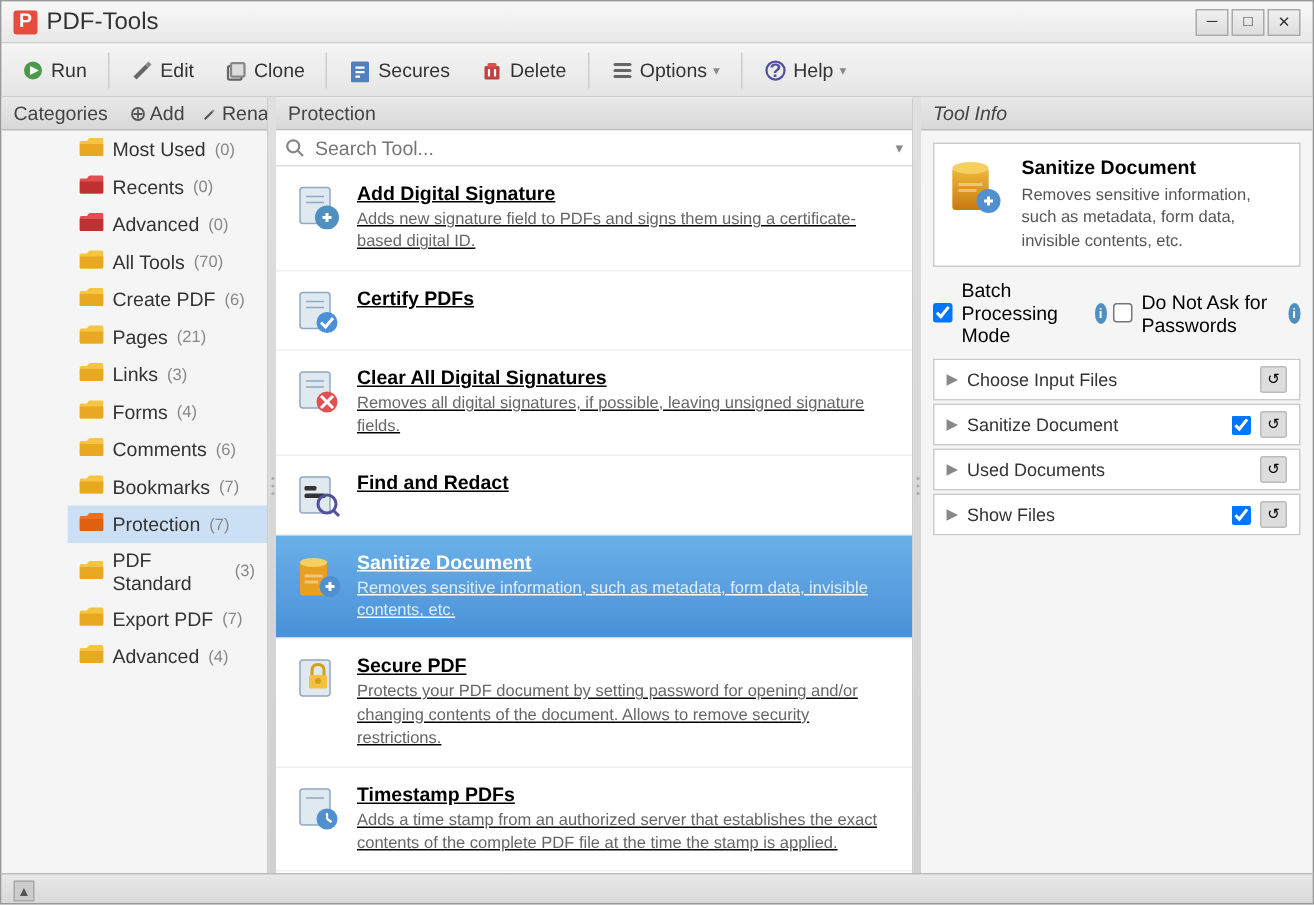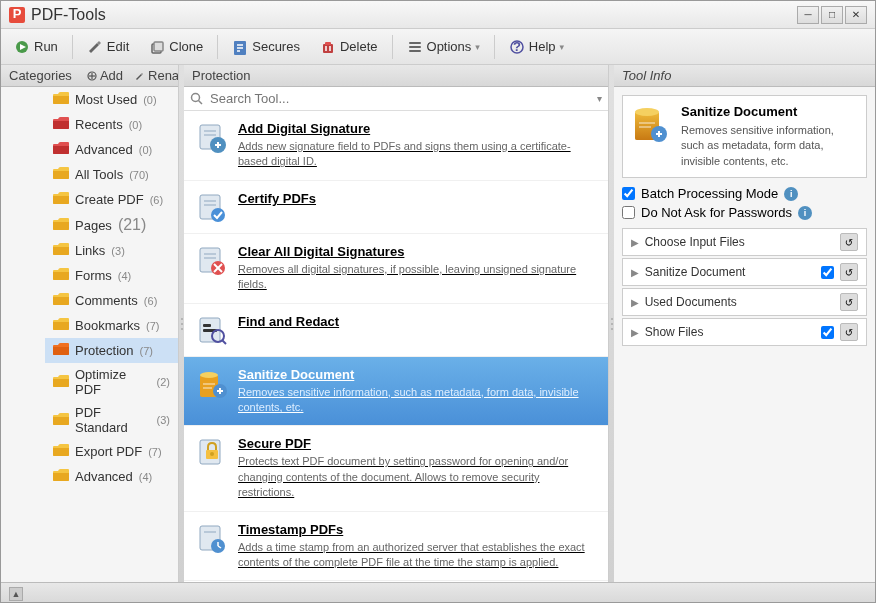--- a/index.html
+++ b/index.html
@@ -158,21 +158,21 @@
       margin: 8px;
       border: 1px solid #ccc;
       padding: 8px;
       display: flex;
       gap: 10px;
     }
     .tool-info-icon { width: 40px; min-width: 40px; }
     .tool-info-content { flex: 1; }
     .tool-info-name { font-weight: bold; font-size: 13px; margin-bottom: 4px; }
     .tool-info-desc { font-size: 11px; color: #555; line-height: 1.4; }
-    .checkboxes { padding: 0 8px 8px; display: flex; flex-direction: column; gap: 4px; }
+    .checkboxes { padding: 0 8px 8px; display: flex; flex-direction: row; gap: 4px; }
     .checkbox-row { display: flex; align-items: center; gap: 6px; font-size: 12px; }
     .checkbox-row input[type=checkbox] { width: 13px; height: 13px; }
     .info-icon { width: 14px; height: 14px; background: #5090c0; border-radius: 50%; color: white; font-size: 9px; display: inline-flex; align-items: center; justify-content: center; font-weight: bold; cursor: pointer; }
 
     .workflow-steps { padding: 0 8px; display: flex; flex-direction: column; gap: 2px; overflow-y: auto; }
     .workflow-step {
       background: white;
       border: 1px solid #ccc;
       display: flex;
       align-items: center;
@@ -390,21 +390,21 @@
     <span style="color:#888; font-size:11px;">(6)</span>
   </div>
         <div class="sidebar-item">
     <span>
       <svg width="16" height="14" viewBox="0 0 16 14">
         <path d="M0 4 Q0 3 1 3 L5 3 L6 1.5 Q6.5 1 7.5 1 L15 1 Q16 1 16 2 L16 12 Q16 13 15 13 L1 13 Q0 13 0 12 Z" fill="#f5c542"></path>
         <path d="M0 5 L16 5 L16 12 Q16 13 15 13 L1 13 Q0 13 0 12 Z" fill="#e8a820"></path>
       </svg>
     </span>
     <span>Pages</span>
-    <span style="color:#888; font-size:16px;">(21)</span>
+    <span style="color:#888; font-size:11px;">(21)</span>
   </div>
         <div class="sidebar-item">
     <span>
       <svg width="16" height="14" viewBox="0 0 16 14">
         <path d="M0 4 Q0 3 1 3 L5 3 L6 1.5 Q6.5 1 7.5 1 L15 1 Q16 1 16 2 L16 12 Q16 13 15 13 L1 13 Q0 13 0 12 Z" fill="#f5c542"></path>
         <path d="M0 5 L16 5 L16 12 Q16 13 15 13 L1 13 Q0 13 0 12 Z" fill="#e8a820"></path>
       </svg>
     </span>
     <span>Links</span>
     <span style="color:#888; font-size:11px;">(3)</span>
@@ -441,30 +441,20 @@
   </div>
         <div class="sidebar-item active">
     <span>
       <svg width="16" height="14" viewBox="0 0 16 14">
         <path d="M0 4 Q0 3 1 3 L5 3 L6 1.5 Q6.5 1 7.5 1 L15 1 Q16 1 16 2 L16 12 Q16 13 15 13 L1 13 Q0 13 0 12 Z" fill="#f07020"></path>
         <path d="M0 5 L16 5 L16 12 Q16 13 15 13 L1 13 Q0 13 0 12 Z" fill="#e06010"></path>
       </svg>
     </span>
     <span>Protection</span>
     <span style="color:#888; font-size:11px;">(7)</span>
-  </div>
-        <div class="sidebar-item">
-    <span>
-      <svg width="16" height="14" viewBox="0 0 16 14">
-        <path d="M0 4 Q0 3 1 3 L5 3 L6 1.5 Q6.5 1 7.5 1 L15 1 Q16 1 16 2 L16 12 Q16 13 15 13 L1 13 Q0 13 0 12 Z" fill="#f5c542"></path>
-        <path d="M0 5 L16 5 L16 12 Q16 13 15 13 L1 13 Q0 13 0 12 Z" fill="#e8a820"></path>
-      </svg>
-    </span>
-    <span>Optimize PDF</span>
-    <span style="color:#888; font-size:11px;">(2)</span>
   </div>
         <div class="sidebar-item">
     <span>
       <svg width="16" height="14" viewBox="0 0 16 14">
         <path d="M0 4 Q0 3 1 3 L5 3 L6 1.5 Q6.5 1 7.5 1 L15 1 Q16 1 16 2 L16 12 Q16 13 15 13 L1 13 Q0 13 0 12 Z" fill="#f5c542"></path>
         <path d="M0 5 L16 5 L16 12 Q16 13 15 13 L1 13 Q0 13 0 12 Z" fill="#e8a820"></path>
       </svg>
     </span>
     <span>PDF Standard</span>
     <span style="color:#888; font-size:11px;">(3)</span>
@@ -594,21 +584,21 @@
     <div class="tool-icon">
             <svg width="32" height="32" viewBox="0 0 32 32">
               <rect x="4" y="4" width="20" height="24" rx="2" fill="#e0e8f0" stroke="#90a8c0" stroke-width="1"></rect>
               <rect x="10" y="14" width="12" height="9" rx="1" fill="#f5c040"></rect>
               <path d="M12 14 L12 11 Q12 7 16 7 Q20 7 20 11 L20 14" fill="none" stroke="#d0a020" stroke-width="2"></path>
               <circle cx="16" cy="18" r="2" fill="#d0a020"></circle>
             </svg>
           </div>
     <div class="tool-info">
       <div class="tool-name">Secure PDF</div>
-      <div class="tool-desc">Protects text PDF document by setting password for opening and/or changing contents of the document. Allows to remove security restrictions.</div>
+      <div class="tool-desc">Protects your PDF document by setting password for opening and/or changing contents of the document. Allows to remove security restrictions.</div>
     </div>
   </div>
         <div class="tool-item">
     <div class="tool-icon">
             <svg width="32" height="32" viewBox="0 0 32 32">
               <rect x="4" y="4" width="20" height="24" rx="2" fill="#e0e8f0" stroke="#90a8c0" stroke-width="1"></rect>
               <line x1="8" y1="10" x2="20" y2="10" stroke="#90a8c0" stroke-width="1"></line>
               <circle cx="22" cy="24" r="7" fill="#5090d0"></circle>
               <line x1="22" y1="20" x2="22" y2="24" stroke="white" stroke-width="1.5"></line>
               <line x1="22" y1="24" x2="25" y2="26" stroke="white" stroke-width="1.5"></line>

